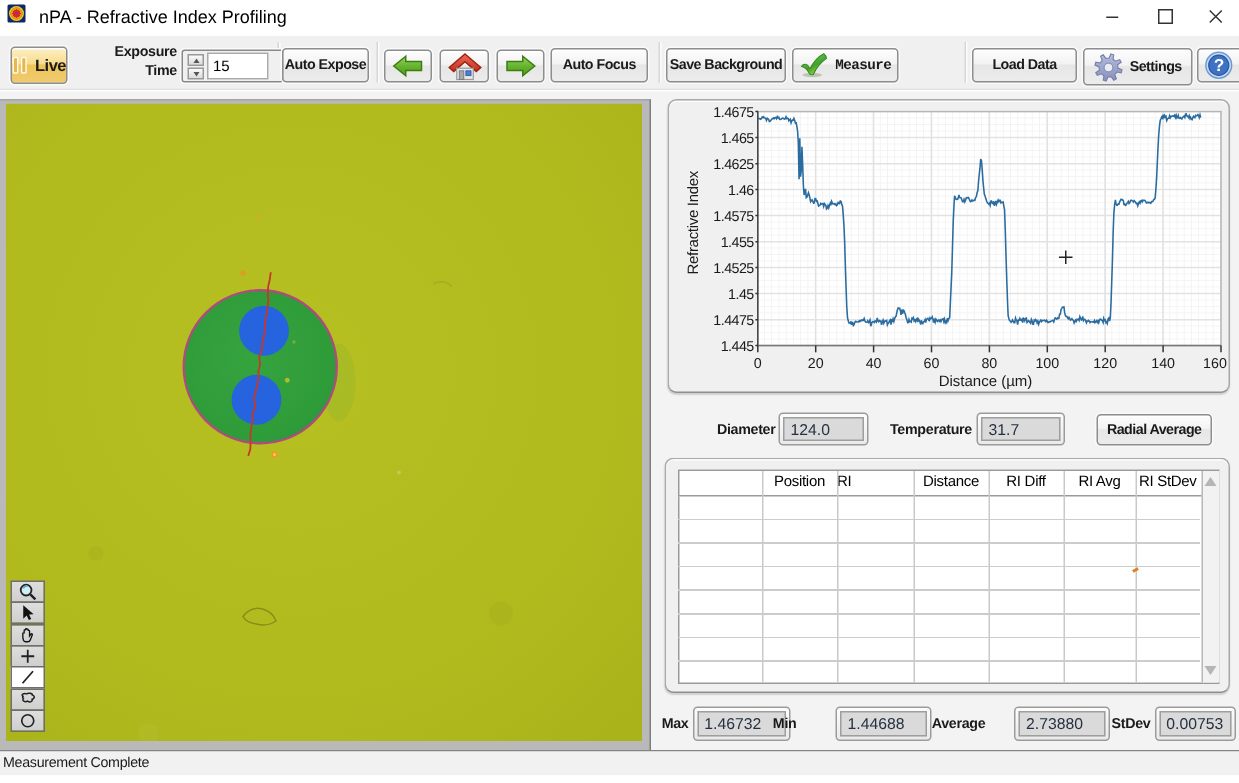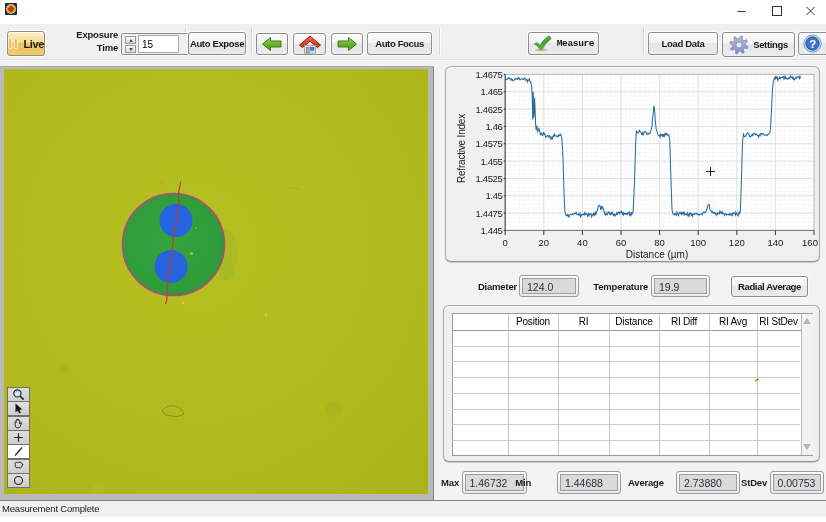--- a/index.html
+++ b/index.html
@@ -14,20 +14,21 @@
 .sfin { width:100%; height:100%; border:1px solid #9e9e9e; background:#dadada; font-size:10.5px; color:#253141; padding:1px 0 0 4px; line-height:14px; white-space:nowrap; }
 .sep { position:absolute; top:28px; height:27px; width:2px; border-left:1px solid #d6d6d6; border-right:1px solid #fbfbfb; }
 .tbtn { position:absolute; left:0; width:23px; height:15px; border:1px solid #6f6f6f; display:flex; align-items:center; justify-content:center; }
 .vline { position:absolute; width:1px; background:#c9c9c9; }
 </style></head><body>
 <div id="win">
 
 <div class="abs" style="left:0;top:0;width:826px;height:24px;background:#ffffff;"></div>
 <div class="abs" style="left:5px;top:3px;width:12px;height:12px;background:#152568;border-radius:1px;"></div>
 <div class="abs" style="left:6px;top:4px;width:10px;height:10px;border-radius:50%;background:radial-gradient(circle,#7a3b9a 0 11%,#d92c20 11% 38%,#f2901c 38% 58%,#c8dc1e 58% 78%,#3fae49 78% 100%);"></div>
+<div class="abs" style="left:26px;top:4px;font-size:12px;color:#000;">nPA - Refractive Index Profiling</div>
 <svg class="abs" style="left:730px;top:0" width="96" height="22" xmlns="http://www.w3.org/2000/svg">
 <path d="M7.5,11.5 h8" stroke="#333" stroke-width="1"></path>
 <rect x="42.5" y="6.5" width="9" height="9" fill="none" stroke="#333" stroke-width="1"></rect>
 <path d="M76.5,7 l8,8 M84.5,7 l-8,8" stroke="#333" stroke-width="1"></path>
 </svg>
 
 <div class="abs" style="left:0;top:24px;width:826px;height:36px;background:#f0f0f0;border-bottom:1px solid #e3e3e3;"></div>
 <div class="sep" style="left:185px;"></div>
 <div class="sep" style="left:251px;"></div>
 <div class="sep" style="left:439px;"></div>
@@ -85,20 +86,21 @@
           <linearGradient id="agr" x1="0" y1="0" x2="0" y2="1">
             <stop offset="0" stop-color="#97d45e"></stop>
             <stop offset="0.5" stop-color="#67b52e"></stop>
             <stop offset="1" stop-color="#4c9a1d"></stop>
           </linearGradient>
         </defs>
         <path d="M12.5,1.5 L12.5,5 L2,5 L2,11 L12.5,11 L12.5,14.5 L20.5,8 Z" fill="url(#agr)" stroke="#3c7d14" stroke-width="1"></path>
       </svg>
     </div>
 <div class="btn" style="left:367px;top:32px;width:65px;height:23px;">Auto Focus</div>
+<div class="btn" style="left:444px;top:32px;width:80px;height:23px;">Save Background</div>
 <div class="btn" style="left:528px;top:32px;width:71px;height:23px;font-family:Liberation Mono, monospace;">
       <svg width="20" height="17" viewBox="0 0 20 17">
         <defs>
           <linearGradient id="cg" x1="0.2" y1="0" x2="0.8" y2="1">
             <stop offset="0" stop-color="#7fd35a"></stop>
             <stop offset="0.55" stop-color="#3da32f"></stop>
             <stop offset="1" stop-color="#c6dc40"></stop>
           </linearGradient>
         </defs>
         <ellipse cx="8.5" cy="15" rx="6.5" ry="1.5" fill="rgba(90,110,60,0.3)"></ellipse>
@@ -278,29 +280,29 @@
 <text x="212" y="191.5" text-anchor="middle" font-size="10" fill="#1a1a1a">Distance (µm)</text>
 <text x="20" y="82.5" text-anchor="middle" font-size="10" letter-spacing="-0.2" fill="#1a1a1a" transform="rotate(-90 20 82.5)">Refractive Index</text>
 </svg></div>
 
 <div class="lbl" style="left:440px;top:281px;width:77px;text-align:right;">Diameter</div>
 <div class="sf" style="left:519px;top:275px;width:60px;height:22px;">
       <div class="sfin">124.0</div>
     </div>
 <div class="lbl" style="left:570px;top:281px;width:78px;text-align:right;">Temperature</div>
 <div class="sf" style="left:651px;top:275px;width:59px;height:22px;">
-      <div class="sfin">19.9</div>
+      <div class="sfin">31.7</div>
     </div>
 <div class="btn" style="left:731px;top:276px;width:77px;height:21px;">Radial Average</div>
 
 <div class="abs" style="left:443px;top:305px;width:377px;height:157px;background:#f0f0f0;border:1px solid #a9a9a9;border-bottom-color:#8f8f8f;border-radius:6px;box-shadow:inset 0 1px 0 #fbfbfb, 0 1px 1px rgba(0,0,0,0.15);"></div>
 <div class="abs" style="left:451.5px;top:313px;width:361px;height:143px;background:#fff;border:1px solid #9a9a9a;"></div>
 
 <div class="abs" style="left:508px;top:316px;width:50px;text-align:center;font-size:10px;letter-spacing:-0.2px;white-space:nowrap;color:#000;">Position</div>
-<div class="abs" style="left:558px;top:316px;width:51px;text-align:center;font-size:10px;letter-spacing:-0.2px;white-space:nowrap;color:#000;">RI</div>
+<div class="abs" style="left:558px;top:316px;width:51px;font-size:10px;letter-spacing:-0.2px;white-space:nowrap;color:#000;">RI</div>
 <div class="abs" style="left:609px;top:316px;width:50px;text-align:center;font-size:10px;letter-spacing:-0.2px;white-space:nowrap;color:#000;">Distance</div>
 <div class="abs" style="left:659px;top:316px;width:50px;text-align:center;font-size:10px;letter-spacing:-0.2px;white-space:nowrap;color:#000;">RI Diff</div>
 <div class="abs" style="left:709px;top:316px;width:48px;text-align:center;font-size:10px;letter-spacing:-0.2px;white-space:nowrap;color:#000;">RI Avg</div>
 <div class="abs" style="left:757px;top:316px;width:43px;text-align:center;font-size:10px;letter-spacing:-0.2px;white-space:nowrap;color:#000;">RI StDev</div>
 
 <div class="abs" style="left:452px;top:329.5px;width:360px;height:1px;background:#9a9a9a;"></div>
 
 <div class="vline" style="left:507.5px;top:314px;height:141px;"></div>
 <div class="vline" style="left:557.8px;top:314px;height:141px;"></div>
 <div class="vline" style="left:609px;top:314px;height:141px;"></div>
@@ -316,21 +318,21 @@
 <div class="abs" style="left:755px;top:379px;width:4px;height:2px;background:#e08020;transform:rotate(-30deg);"></div>
 
 <div class="lbl" style="left:420px;top:477px;width:39px;text-align:right;">Max</div>
 <div class="sf" style="left:461.5px;top:471px;width:65px;height:23px;">
       <div class="sfin">1.46732</div>
     </div>
 <div class="lbl" style="left:492px;top:477px;width:39px;text-align:right;">Min</div>
 <div class="sf" style="left:557px;top:471px;width:64px;height:23px;">
       <div class="sfin">1.44688</div>
     </div>
-<div class="lbl" style="left:628px;top:477px;width:54px;text-align:left;">Average</div>
+<div class="lbl" style="left:612px;top:477px;width:54px;text-align:center;">Average</div>
 <div class="sf" style="left:676px;top:471px;width:64px;height:23px;">
       <div class="sfin">2.73880</div>
     </div>
 <div class="lbl" style="left:727px;top:477px;width:40px;text-align:right;">StDev</div>
 <div class="sf" style="left:769.5px;top:471px;width:54px;height:23px;">
       <div class="sfin">0.00753</div>
     </div>
 
 <div class="abs" style="left:0;top:500px;width:826px;height:1px;background:#838383;"></div>
 <div class="abs" style="left:0;top:501px;width:826px;height:16px;background:#f1f1f1;"></div>

